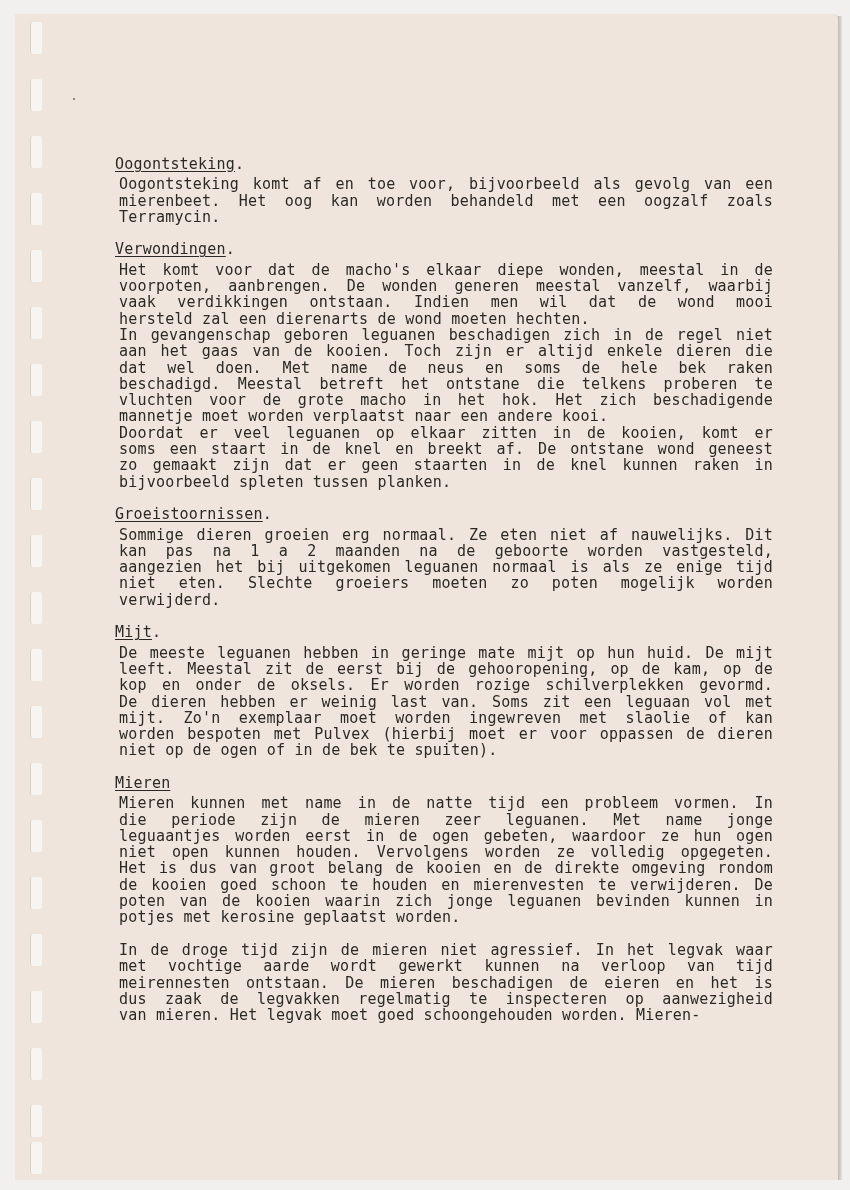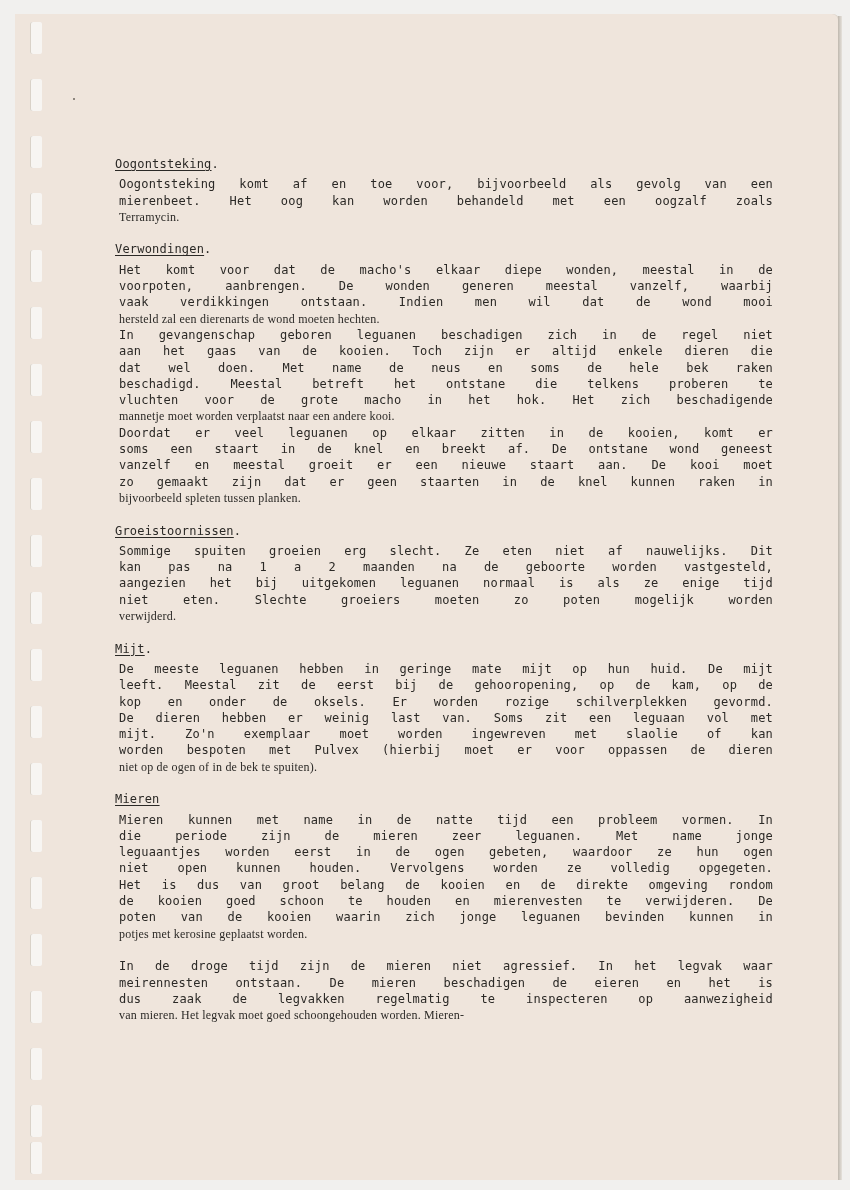--- a/index.html
+++ b/index.html
@@ -22,29 +22,29 @@
   .hole {
     position:absolute; left:0; width:12px; height:32px;
     background:#f7f5f2;
     border-radius:2px;
     box-shadow: inset 1px 0 0 #d9d2c8;
   }
   .speck { position:absolute; left:73px; top:98px; width:2px; height:2px; background:#6d665f; border-radius:50%; }
   .content {
     position:absolute; left:115px; top:156px; width:662px;
     font-family:"DejaVu Sans Mono","Liberation Mono",monospace;
-    font-size:12px; line-height:16.3px; color:#2b2926;
+    font-size:15px; line-height:16.3px; color:#2b2926;
     letter-spacing:0.2px;
   }
   .section { margin:0 0 16.3px 0; }
   .heading { display:block; }
   .heading .u { text-decoration:underline; text-underline-offset:2px; }
   p { margin:4px; text-align:justify; text-align-last:left; }
   .jl { display:block; text-align:justify; text-align-last:justify; }
-  .ll { display:block; text-align:left;font-family:Liberation Serif, serif; }
+  .ll { display:block; text-align:left; }
 </style>
 </head>
 <body>
 
 <div class="page"></div>
 <div class="page-edge"></div>
 
 <div class="holes">
   <div class="hole" style="top:0px"></div>
   <div class="hole" style="top:57px"></div>
@@ -87,29 +87,28 @@
         <span class="jl">vaak verdikkingen ontstaan. Indien men wil dat de wond mooi</span>
         <span class="ll">hersteld zal een dierenarts de wond moeten hechten.</span>
         <span class="jl">In gevangenschap geboren leguanen beschadigen zich in de regel niet</span>
         <span class="jl">aan het gaas van de kooien. Toch zijn er altijd enkele dieren die</span>
         <span class="jl">dat wel doen. Met name de neus en soms de hele bek raken</span>
         <span class="jl">beschadigd. Meestal betreft het ontstane die telkens proberen te</span>
         <span class="jl">vluchten voor de grote macho in het hok. Het zich beschadigende</span>
         <span class="ll">mannetje moet worden verplaatst naar een andere kooi.</span>
         <span class="jl">Doordat er veel leguanen op elkaar zitten in de kooien, komt er</span>
         <span class="jl">soms een staart in de knel en breekt af. De ontstane wond geneest</span>
-        <span class="jl">vanzelf en meestal groeit er een nieuwe staart aan. De kooi moet</span>
         <span class="jl">zo gemaakt zijn dat er geen staarten in de knel kunnen raken in</span>
         <span class="ll">bijvoorbeeld spleten tussen planken.</span>
       </p>
     </div>
     <div class="section">
       <span class="heading"><span class="u">Groeistoornissen</span><span>.</span></span>
       <p>
-        <span class="jl">Sommige spuiten groeien erg slecht. Ze eten niet af nauwelijks. Dit</span>
+        <span class="jl">Sommige dieren groeien erg normaal. Ze eten niet af nauwelijks. Dit</span>
         <span class="jl">kan pas na 1 a 2 maanden na de geboorte worden vastgesteld,</span>
         <span class="jl">aangezien het bij uitgekomen leguanen normaal is als ze enige tijd</span>
         <span class="jl">niet eten. Slechte groeiers moeten zo poten mogelijk worden</span>
         <span class="ll">verwijderd.</span>
       </p>
     </div>
     <div class="section">
       <span class="heading"><span class="u">Mijt</span><span>.</span></span>
       <p>
         <span class="jl">De meeste leguanen hebben in geringe mate mijt op hun huid. De mijt</span>
@@ -130,18 +129,19 @@
         <span class="jl">niet open kunnen houden. Vervolgens worden ze volledig opgegeten.</span>
         <span class="jl">Het is dus van groot belang de kooien en de direkte omgeving rondom</span>
         <span class="jl">de kooien goed schoon te houden en mierenvesten te verwijderen. De</span>
         <span class="jl">poten van de kooien waarin zich jonge leguanen bevinden kunnen in</span>
         <span class="ll">potjes met kerosine geplaatst worden.</span>
       </p>
     </div>
     <div class="section">
       <p>
         <span class="jl">In de droge tijd zijn de mieren niet agressief. In het legvak waar</span>
+        <span class="jl">met vochtige aarde wordt gewerkt kunnen na verloop van tijd</span>
         <span class="jl">meirennesten ontstaan. De mieren beschadigen de eieren en het is</span>
         <span class="jl">dus zaak de legvakken regelmatig te inspecteren op aanwezigheid</span>
         <span class="ll">van mieren. Het legvak moet goed schoongehouden worden. Mieren-</span>
       </p>
     </div>
   </div>
 
 </body></html>

